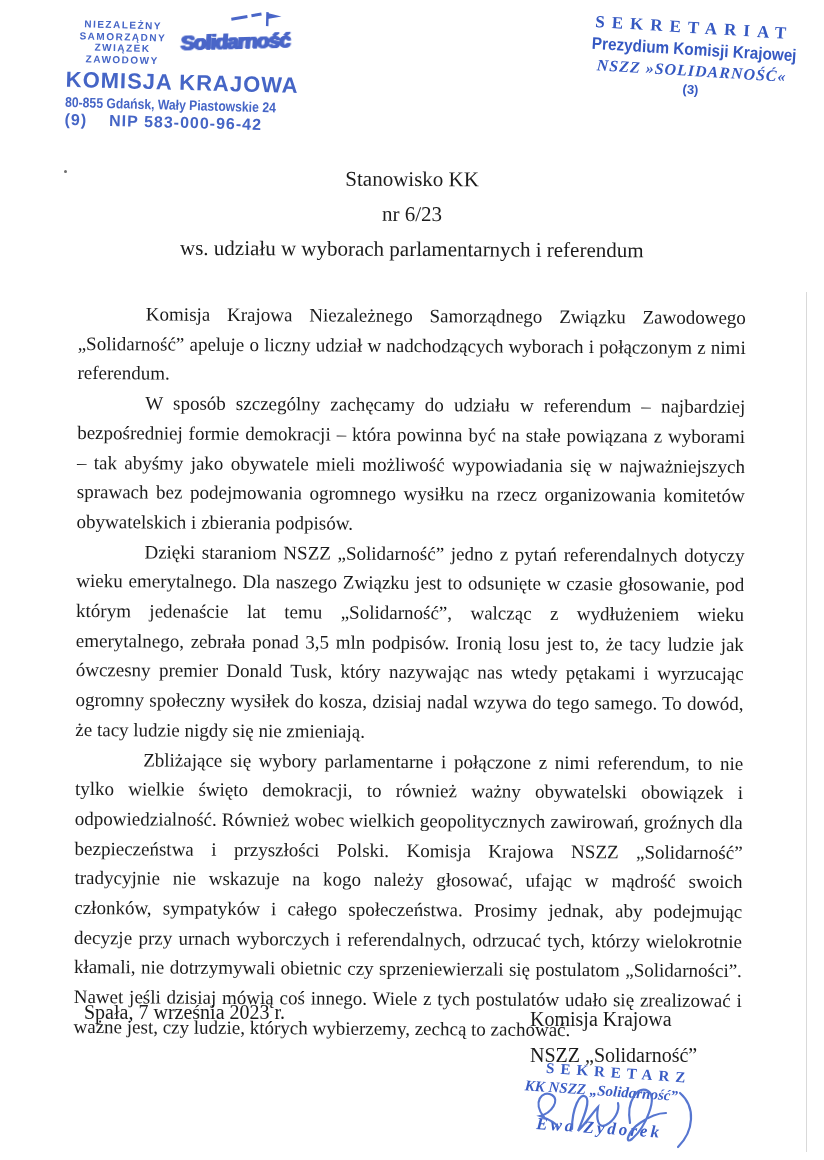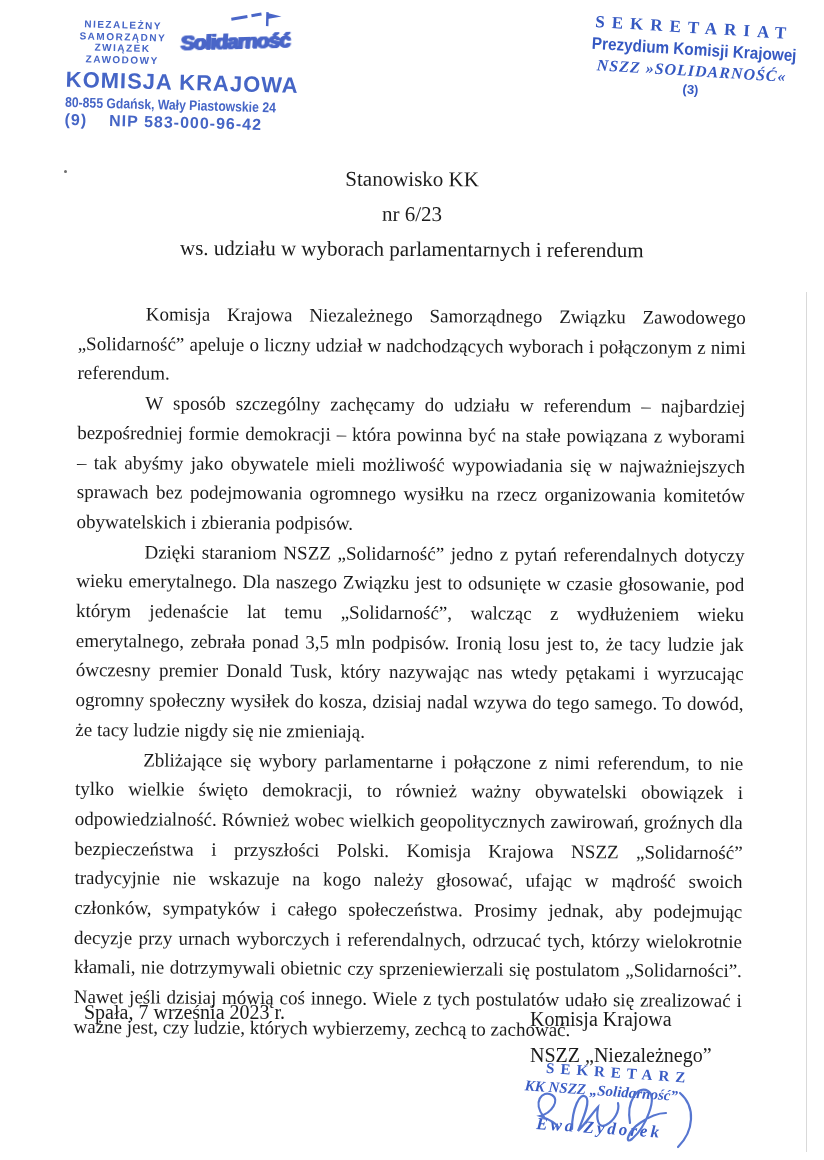--- a/index.html
+++ b/index.html
@@ -108,21 +108,21 @@
     <p>Komisja Krajowa Niezależnego Samorządnego Związku Zawodowego „Solidarność” apeluje o liczny udział w nadchodzących wyborach i połączonym z nimi referendum.</p>
     <p>W sposób szczególny zachęcamy do udziału w referendum – najbardziej bezpośredniej formie demokracji – która powinna być na stałe powiązana z wyborami – tak abyśmy jako obywatele mieli możliwość wypowiadania się w najważniejszych sprawach bez podejmowania ogromnego wysiłku na rzecz organizowania komitetów obywatelskich i zbierania podpisów.</p>
     <p>Dzięki staraniom NSZZ „Solidarność” jedno z pytań referendalnych dotyczy wieku emerytalnego. Dla naszego Związku jest to odsunięte w czasie głosowanie, pod którym jedenaście lat temu „Solidarność”, walcząc z wydłużeniem wieku emerytalnego, zebrała ponad 3,5 mln podpisów. Ironią losu jest to, że tacy ludzie jak ówczesny premier Donald Tusk, który nazywając nas wtedy pętakami i wyrzucając ogromny społeczny wysiłek do kosza, dzisiaj nadal wzywa do tego samego. To dowód, że tacy ludzie nigdy się nie zmieniają.</p>
     <p>Zbliżające się wybory parlamentarne i połączone z nimi referendum, to nie tylko wielkie święto demokracji, to również ważny obywatelski obowiązek i odpowiedzialność. Również wobec wielkich geopolitycznych zawirowań, groźnych dla bezpieczeństwa i przyszłości Polski. Komisja Krajowa NSZZ „Solidarność” tradycyjnie nie wskazuje na kogo należy głosować, ufając w mądrość swoich członków, sympatyków i całego społeczeństwa. Prosimy jednak, aby podejmując decyzje przy urnach wyborczych i referendalnych, odrzucać tych, którzy wielokrotnie kłamali, nie dotrzymywali obietnic czy sprzeniewierzali się postulatom „Solidarności”. Nawet jeśli dzisiaj mówią coś innego. Wiele z tych postulatów udało się zrealizować i ważne jest, czy ludzie, których wybierzemy, zechcą to zachować.</p>
   </div>
 
   <div class="dateline">Spała, 7 września 2023 r.</div>
 
   <div class="sig-block">
     <div>Komisja Krajowa</div>
-    <div>NSZZ „Niezależnego”</div>
+    <div>NSZZ „Solidarność”</div>
   </div>
 
   <div class="stamp-sec">
     <div class="sec-l1">SEKRETARZ</div>
     <div class="sec-l2">KK NSZZ „Solidarność”</div>
     <div class="sec-l3">Ewa Zydorek</div>
   </div>
 
   <svg class="signature" width="190" height="72" viewBox="0 0 190 72" fill="none" stroke="#4e6fce" stroke-width="2.2" stroke-linecap="round" opacity="0.95">
     <path d="M16 34 C4 20 14 6 24 12 C32 17 24 30 12 33 C20 36 28 40 30 44"></path>

